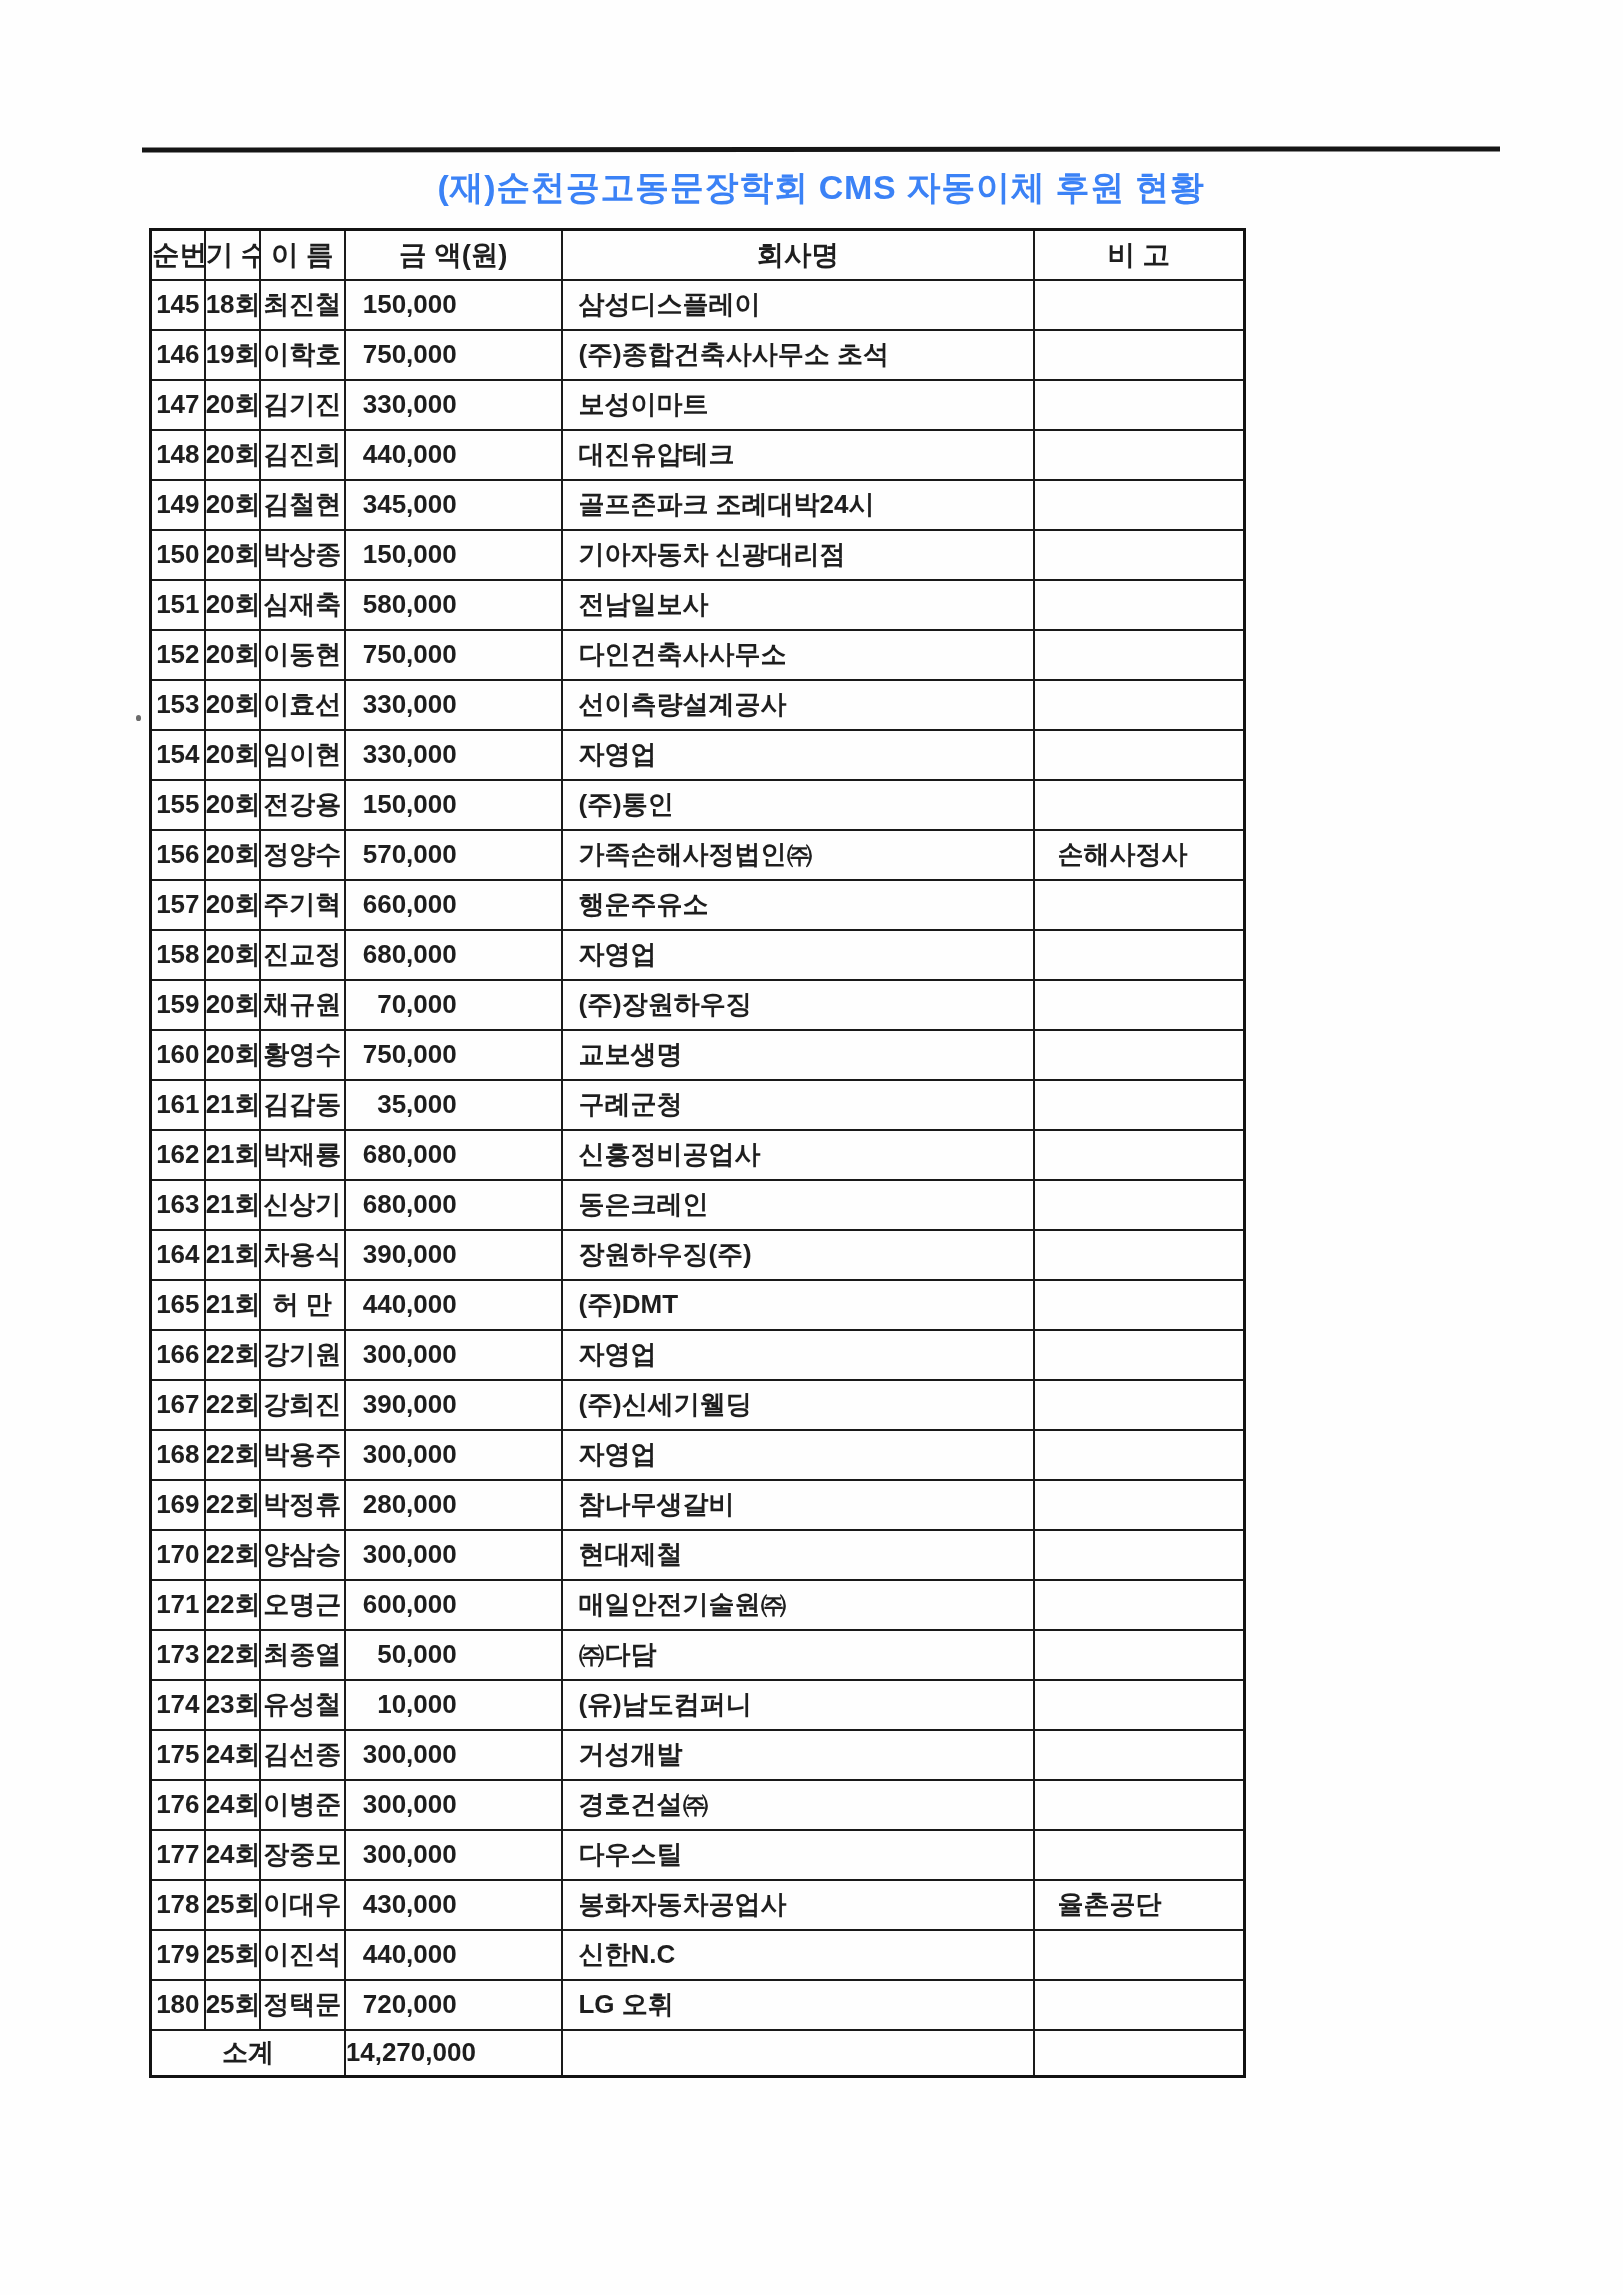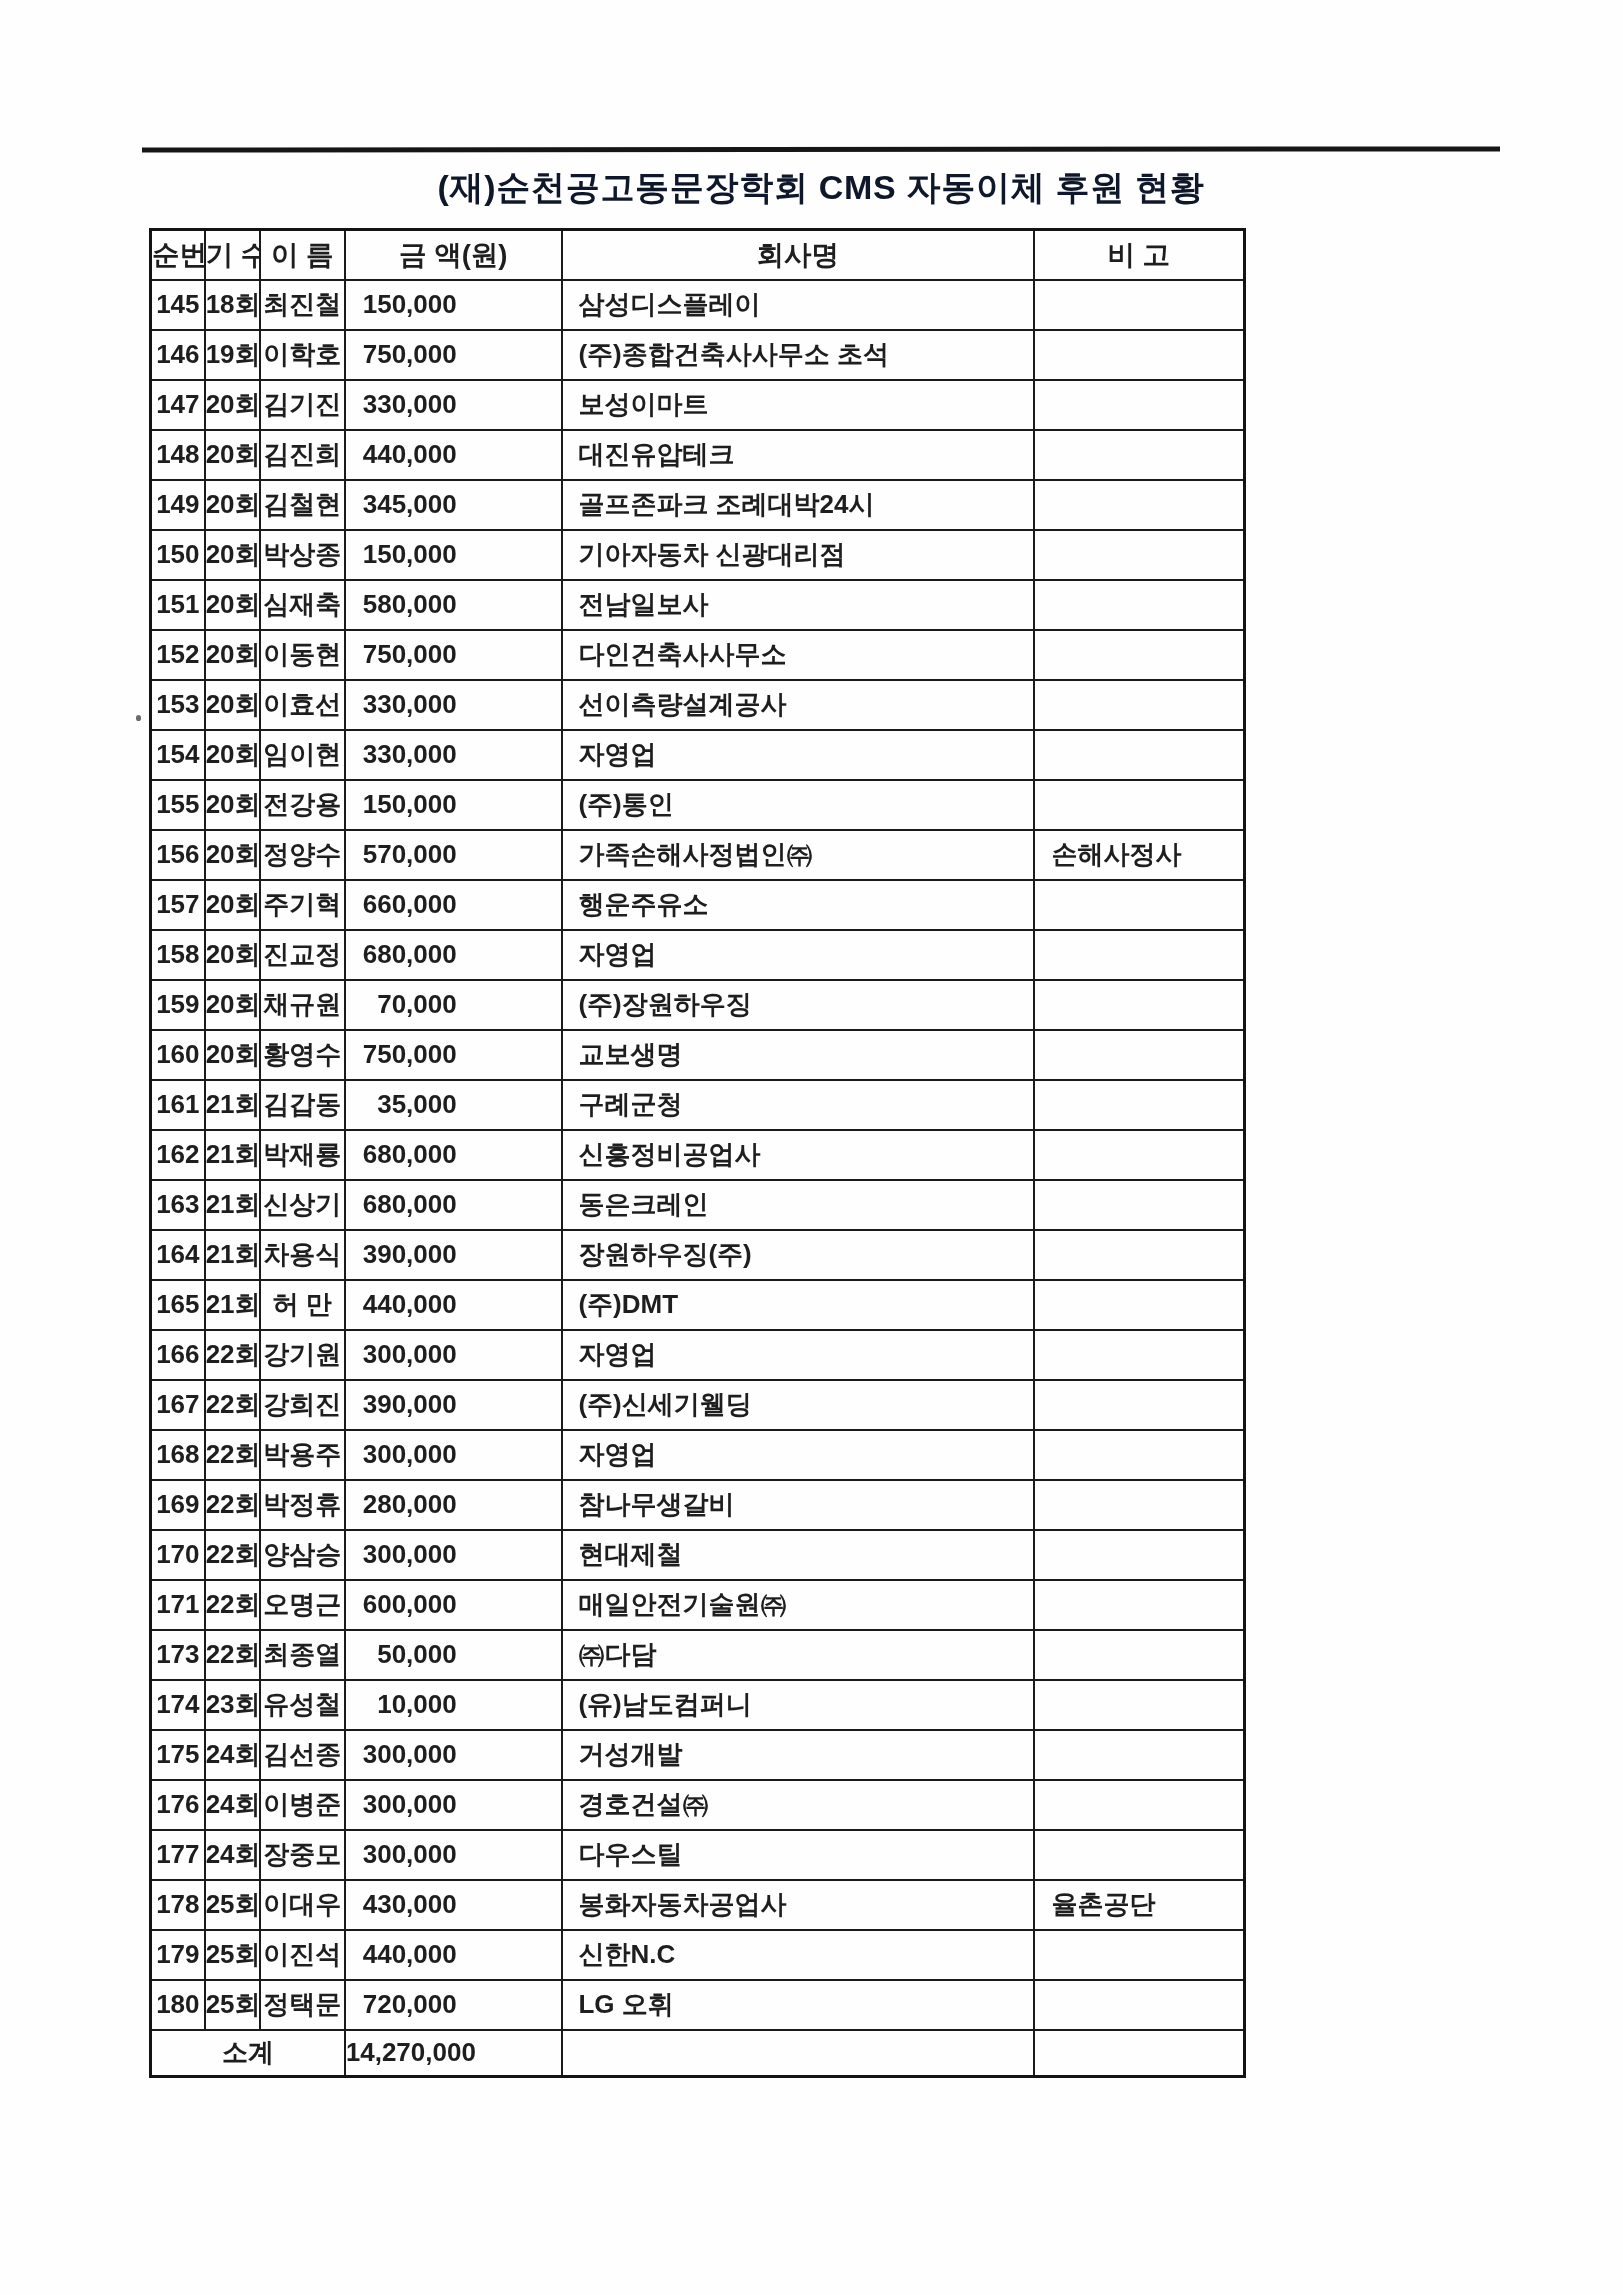--- a/index.html
+++ b/index.html
@@ -23,21 +23,21 @@
   }
   .doc-title {
     position: absolute;
     left: 142px;
     top: 165px;
     width: 1358px;
     text-align: center;
     font-size: 34px;
     font-weight: 700;
     letter-spacing: 0.7px;
-    color: #0f172a;
+    color: #3b82f6;
     white-space: nowrap;
   }
   .scan-table {
     position: absolute;
     left: 149px;
     top: 228px;
     width: 1097px;
     border-collapse: collapse;
     table-layout: fixed;
     border: 3.3px solid #131313;
@@ -74,21 +74,21 @@
     border-radius: 21px;
   }
   td.cell-company {
     text-align: left;
     vertical-align: middle;
     padding-left: 15.7px;
   }
   td.cell-note {
     text-align: left;
     vertical-align: middle;
-    padding-left: 17px;
+    padding-left: 23px;
   }
   td.cell-subtotal-label {
     text-align: center;
     vertical-align: middle;
     font-weight: 600;
     margin-left: 6px;
   }
   .scan-artifact-dot {
     position: absolute;
     left: 136px;

